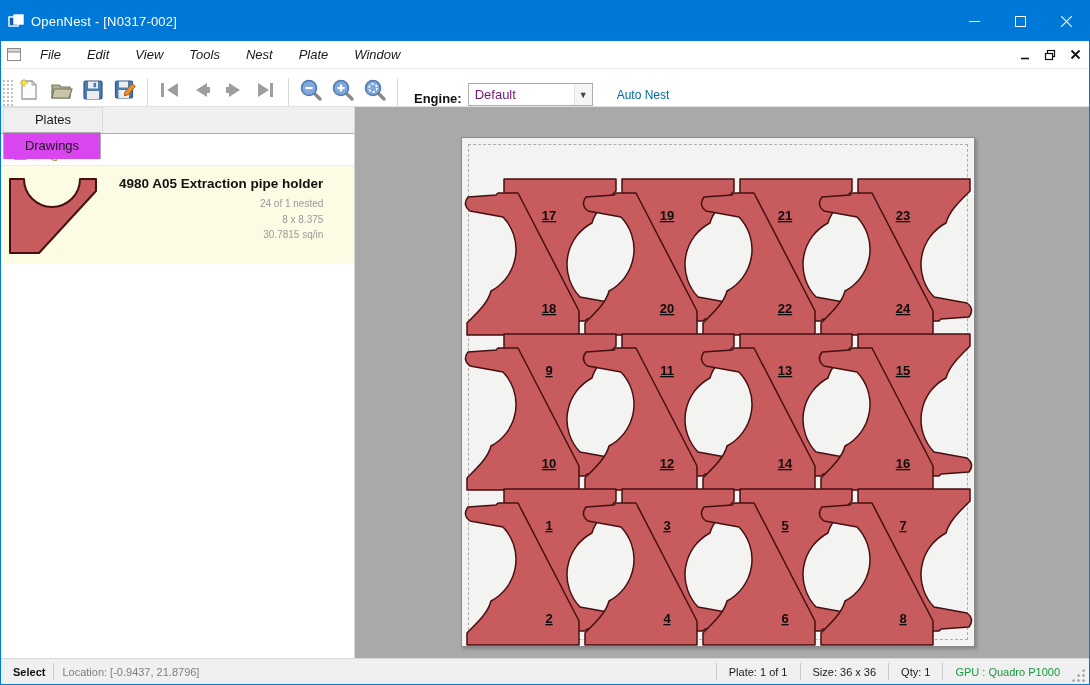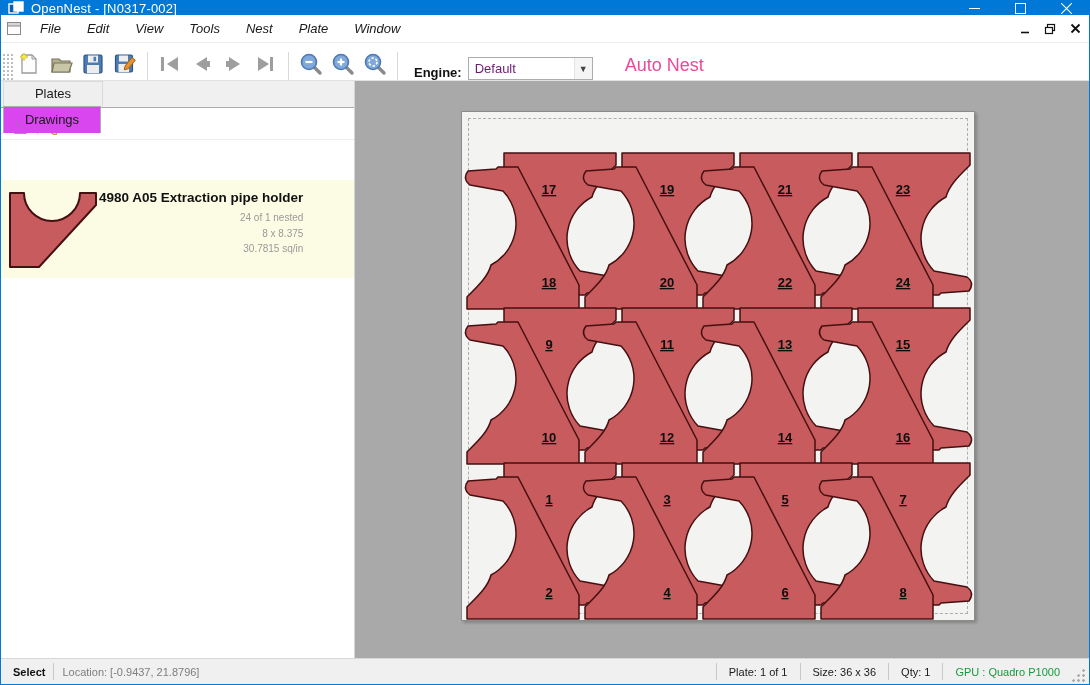--- a/index.html
+++ b/index.html
@@ -3,21 +3,21 @@
 <meta charset="utf-8">
 <style>
   * { margin:0; padding:0; box-sizing:border-box; }
   html,body { background:#444; }
   body { font-family:"Liberation Sans", sans-serif; }
   .window{
     width:1090px; height:685px; display:flex; flex-direction:column;
     border:1px solid #0078D7; background:#F0F0F0; overflow:hidden; position:relative;
   }
   
-  .titlebar{ height:14px; background:#0078D7; color:#fff; display:flex; align-items:center; flex:0 0 auto; }
+  .titlebar{ height:40px; background:#0078D7; color:#fff; display:flex; align-items:center; flex:0 0 auto; }
   .titlebar .appicon{ width:30px; display:flex; justify-content:center; }
   .titlebar .title{ font-size:13px; letter-spacing:.2px; }
   .titlebar .spacer{ flex:1; }
   .cap-btn{ width:46px; height:30px; display:flex; align-items:center; justify-content:center; }
   
   .menubar{ height:28px; background:#FFFFFF; display:flex; align-items:center; border-bottom:1px solid #EDEDED; flex:0 0 auto;font-style:italic;}
   .mdi-doc-icon{ width:26px; display:flex; justify-content:center; align-items:center; }
   .menu-item{ font-size:13px; color:#1a1a1a; padding:5px 13px; cursor:default; }
   .menubar .spacer{ flex:1; }
   .mdi-btn{ width:22px; height:22px; display:flex; align-items:center; justify-content:center; margin-right:3px; }
@@ -25,33 +25,33 @@
   .toolbar{ height:38px; background:#FFFFFF; display:flex; align-items:flex-end; border-bottom:1px solid #E2E2E2; flex:0 0 auto; }
   .grip{ width:10px; height:26px; margin-left:2px;
     background-image:radial-gradient(circle, #BDBDBD 1px, transparent 1.4px);
     background-size:4px 4px; background-position:center; }
   .tb-btn{ width:32px; height:32px; display:flex; align-items:center; justify-content:center; }
   .tb-sep{ width:1px; height:28px; background:#D9D9D9; margin:0 6px; }
   .engine-label{ font-size:13px; font-weight:bold; color:#111; margin:0 6px 0 10px; }
   .combo{ width:125px; height:23px; background:#fff; border:1px solid #ACACAC; display:flex; align-items:center; font-size:13px; }
   .combo .val{ flex:1; padding-left:6px; color:#701a75; }
   .combo .dd{ width:18px; height:100%; display:flex; align-items:center; justify-content:center; background:#F5F5F5; border-left:1px solid #E3E3E3; font-size:9px; color:#444; }
-  .autonest{ font-size:18px; color:#ec4899; margin-left:26px; padding:4px 6px; }
+  .autonest{ font-size:12px; color:#0369a1; margin-left:18px; padding:4px 6px; }
   
   .main{ flex:1; display:flex; min-height:0; }
   .leftpanel{ width:354px; background:#F0F0F0; display:flex; flex-direction:column; border-right:1px solid #D5D5D5; }
   .tabs{ display:flex; align-items:flex-start; height:27px; padding-left:2px; background:#F0F0F0;flex-direction:column; }
   .tab{ font-size:13px; color:#1a1a1a; text-align:center; }
   .tab.inactive{ width:100px; padding:4px 0 5px; background:#EFEFEF; border:1px solid #DADADA; border-bottom:none; }
   .tab.active{ width:98px; padding:5px 0 6px; background:#d946ef; border:1px solid #ACACAC; border-bottom:none; position:relative; z-index:2; }
   .panel-body{ flex:1; background:#fff; border-top:1px solid #ACACAC; margin-top:-1px; display:flex; flex-direction:column; }
   .panel-tools{ height:32px; display:flex; align-items:center; padding-left:4px; border-bottom:1px solid #ECECEC; }
   .pt-btn{ width:28px; height:28px; display:flex; align-items:center; justify-content:center; }
   .pt-sep{ width:1px; height:22px; background:#E0E0E0; margin:0 4px; }
-  .drawing-item{ display:flex; background:#FCFCE4; padding:8px 6px; gap:0;margin-top:40px; }
+  .drawing-item{ display:flex; background:#FCFCE4; padding:8px 6px; gap:20px; }
   .thumb{ width:92px; height:82px; display:flex; align-items:center; justify-content:center; }
   .d-text{ display:flex; flex-direction:column; padding-top:2px; }
   .d-title{ font-size:13.5px; font-weight:bold; color:#111; margin-bottom:5px; }
   .d-line{ font-size:10px; color:#9A9A9A; line-height:1.55;text-align:right; }
   
   .canvas{ flex:1; background:#A9A9A9; position:relative; overflow:hidden; }
   .plate{ position:absolute; left:106px; top:30px; width:514px; height:510px;
     background:#F3F3F1; border:1px solid #8C8C8C; box-shadow:2px 2px 3px rgba(0,0,0,.22); }
   .plate-margin{ position:absolute; inset:6px; border:1px dashed #ADADAD; pointer-events:none; }
   .plate svg{ position:absolute; inset:0; }

